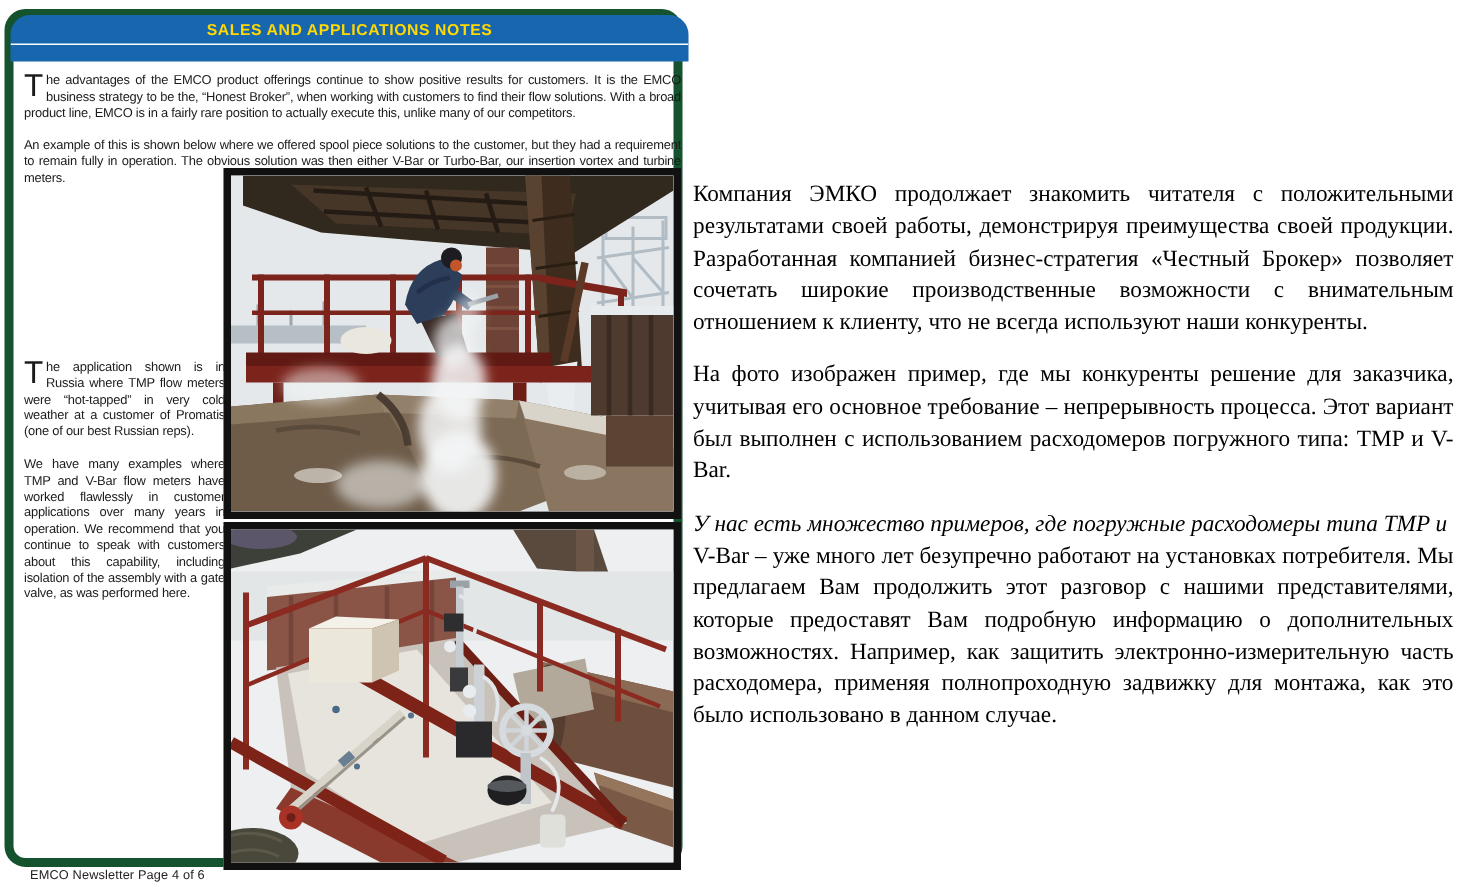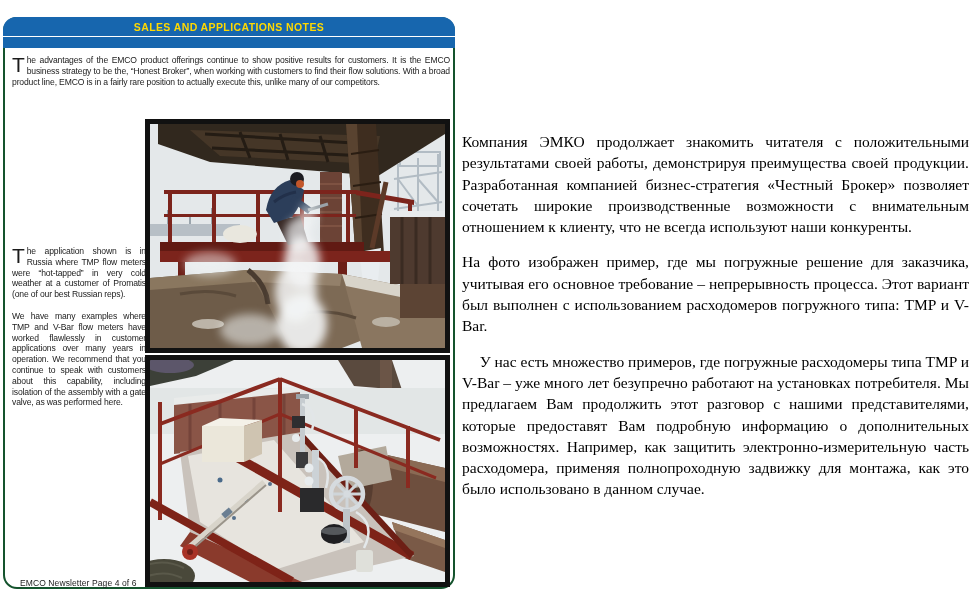--- a/index.html
+++ b/index.html
@@ -1,21 +1,21 @@
 <!DOCTYPE html>
 <html><head>
 <meta charset="utf-8">
 <style>
   html,body{margin:0;padding:0;background:#ffffff;}
   .page{position:relative;width:976px;height:596px;background:#ffffff;overflow:hidden;
         font-family:"Liberation Sans",sans-serif;}
 
   
-  .panel{position:absolute;left:3px;top:17px;width:452px;height:572px;
-         border:2px solid #14532d;border-radius:14px;background:#ffffff;box-sizing:border-box;}
+  .panel{position:absolute;left:3px;top:6px;width:452px;height:572px;
+         border:6px solid #14532d;border-radius:14px;background:#ffffff;box-sizing:border-box;}
   .panel-header{position:absolute;left:-2px;top:-2px;width:452px;height:31px;
                 background:#1766ae;border-radius:13px 13px 0 0;text-align:center;overflow:hidden;}
   .panel-title{margin-top:4px;font-size:10.5px;font-weight:bold;letter-spacing:.4px;color:#ffd900;}
   .header-divider{height:1px;background:#ffffff;margin:3px 0 2px 0;}
   .panel-byline{font-size:8.5px;font-weight:bold;font-style:italic;color:#ffffff;}
 
   .intro{position:absolute;left:7px;top:36px;width:438px;color:#1b1b1b;
          font-size:8.6px;line-height:11px;letter-spacing:-.15px;text-align:justify;}
   .intro p{margin:0 0 10px 0;}
   .dropcap{float:left;font-size:21px;line-height:17px;padding:1px 2px 0 0;font-weight:400;}
@@ -27,39 +27,40 @@
   .photo{position:absolute;left:140px;width:295px;height:224px;
          border:5px solid #111111;background:#e6e9ea;}
   .photo-1{top:100px;}
   .photo-2{top:336px;height:222px;}
   .photo svg{display:block;width:100%;height:100%;}
 
   
   .russian{position:absolute;left:462px;top:119px;width:507px;color:#000000;
            font-family:"Liberation Serif",serif;font-size:15.5px;line-height:21.3px;
            text-align:justify;}
-  .russian .para{margin:12px 0 14px 0;}
+  .russian .para{margin:0 0 14px 0;}
   .ru-lead{text-align:left;}
 
   .footer{position:absolute;left:20px;top:578px;font-size:8.5px;color:#222222;letter-spacing:.1px;}
 </style>
 </head>
 <body>
 
 <div class="page">
 
   <div class="panel">
 
     <div class="panel-header">
       <div class="panel-title">SALES AND APPLICATIONS NOTES</div>
       <div class="header-divider"></div>
     </div>
 
     <div class="intro">
       <p><span class="dropcap">T</span><span>he advantages of the EMCO product offerings continue to show positive results for customers.  It is the EMCO business strategy to be the, “Honest Broker”, when working with customers to find their flow solutions.  With a broad product line, EMCO is in a fairly rare position to actually execute this, unlike many of our competitors.</span></p>
+      <p>An example of this is shown below where we offered spool piece solutions to the customer, but they had a requirement to remain fully in operation.  The obvious solution was then either V-Bar or Turbo-Bar, our insertion vortex and turbine meters.</p>
     </div>
 
     <div class="sidebar">
       <p><span class="dropcap">T</span><span>he application shown is in Russia where TMP flow meters were “hot-tapped” in very cold weather at a customer of Promatis (one of our best Russian reps).</span></p>
       <p>We have many examples where TMP and V-Bar flow meters have worked flawlessly in customer applications over many years in operation.  We recommend that you continue to speak with customers about this capability, including isolation of the assembly with a gate valve, as was performed here.</p>
     </div>
 
     <div class="photo photo-1">
       <svg viewBox="0 0 295 224" preserveAspectRatio="none">
         <defs>
@@ -221,22 +222,22 @@
 
         <ellipse cx="14" cy="216" rx="31" ry="17" fill="#49483a"></ellipse>
         <path d="M-6,206 q20,-8 40,2 M-2,216 q18,-6 34,2" stroke="#5a594a" stroke-width="2" fill="none"></path>
       </svg>
     </div>
 
   </div>
 
   <div class="russian">
     <p class="para">Компания ЭМКО продолжает знакомить читателя с положительными результатами своей работы, демонстрируя преимущества своей продукции. Разработанная компанией бизнес-стратегия «Честный Брокер» позволяет сочетать широкие производственные возможности с внимательным отношением к клиенту, что не всегда используют наши конкуренты.</p>
-    <p class="para">На фото изображен пример, где мы погружные решение для заказчика, учитывая его основное требование – непрерывность процесса.  Этот вариант был выполнен с использованием расходомеров погружного типа: TMP и V-Bar.</p>
+    <p class="para">На фото изображен пример, где мы конкуренты решение для заказчика, учитывая его основное требование – непрерывность процесса.  Этот вариант был выполнен с использованием расходомеров погружного типа: TMP и V-Bar.</p>
     <p class="para">
-      <span class="ru-lead" style="display:block;text-align:right;">У нас есть множество примеров, где погружные расходомеры типа TMP и</span>
+      <span class="ru-lead" style="display:block;text-align:left;font-style:italic;">У нас есть множество примеров, где погружные расходомеры типа TMP и</span>
       <span>V-Bar –  уже много лет безупречно работают на установках потребителя. Мы предлагаем Вам продолжить этот разговор с нашими представителями, которые предоставят Вам подробную информацию о дополнительных  возможностях. Например, как защитить электронно-измерительную часть расходомера, применяя полнопроходную задвижку для монтажа, как это было использовано в данном случае.</span>
     </p>
   </div>
 
   <div class="footer">EMCO Newsletter  Page 4 of 6</div>
 
 </div>
 
 </body></html>

